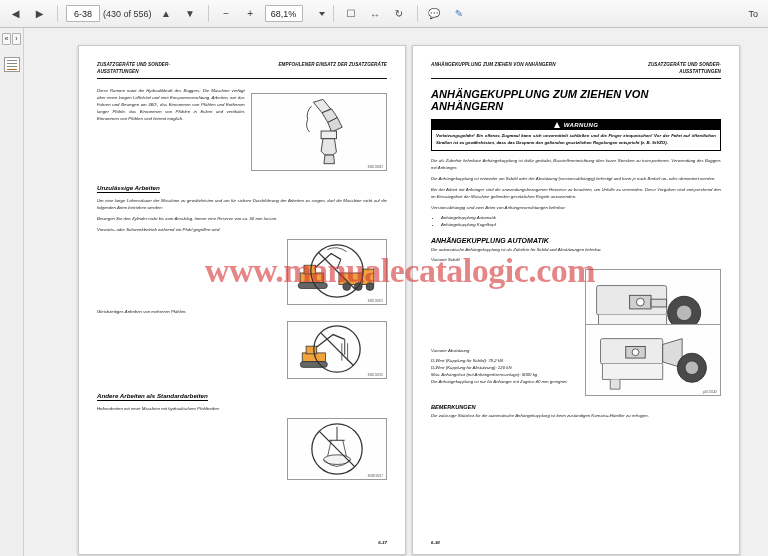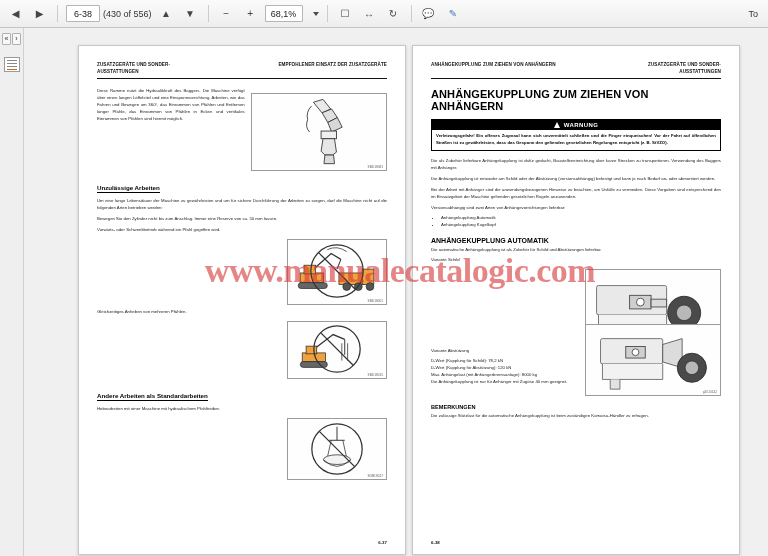--- a/index.html
+++ b/index.html
@@ -43,21 +43,21 @@
   .page-input {
     width: 34px; height: 17px;
     border: 1px solid #b5b5b5; background: #fff;
     font-size: 9px; color: #222; text-align: center;
     border-radius: 1px;
     padding: 0;
   }
   .page-total {
     font-size: 9px; color: #333;
   }
-  .zoom-box { display: flex; align-items: center; gap: 10px; }
+  .zoom-box { display: flex; align-items: center; gap: 16px; }
   .zoom-input {
     width: 38px; height: 17px;
     border: 1px solid #b5b5b5; background: #fff;
     font-size: 9px; color: #222; text-align: center;
     border-radius: 1px; padding: 0;
   }
   .caret-dn {
     width: 0; height: 0;
     border-left: 3px solid transparent;
     border-right: 3px solid transparent;
@@ -112,21 +112,21 @@
     gap: 6px;
   }
   .page {
     position: relative;
     background: #ffffff;
     border: 1px solid #c8c8c8;
     box-shadow: 0 1px 3px rgba(0,0,0,.18);
     width: 328px; height: 510px;
     overflow: hidden;
   }
-  .page-inner { position: absolute; inset: 0; padding: 16px 18px 14px 18px; }
+  .page-inner { position: absolute; inset: 0; padding: 16px 18px 14px 18px; font-style: italic; }
 
   
   .hdr {
     display: flex; justify-content: space-between;
     font-size: 4.6px; font-weight: bold; color: #111;
     letter-spacing: .1px;
     line-height: 1.45;
     padding-bottom: 3px;
   }
   .hdr .h-l { max-width: 46%; }

